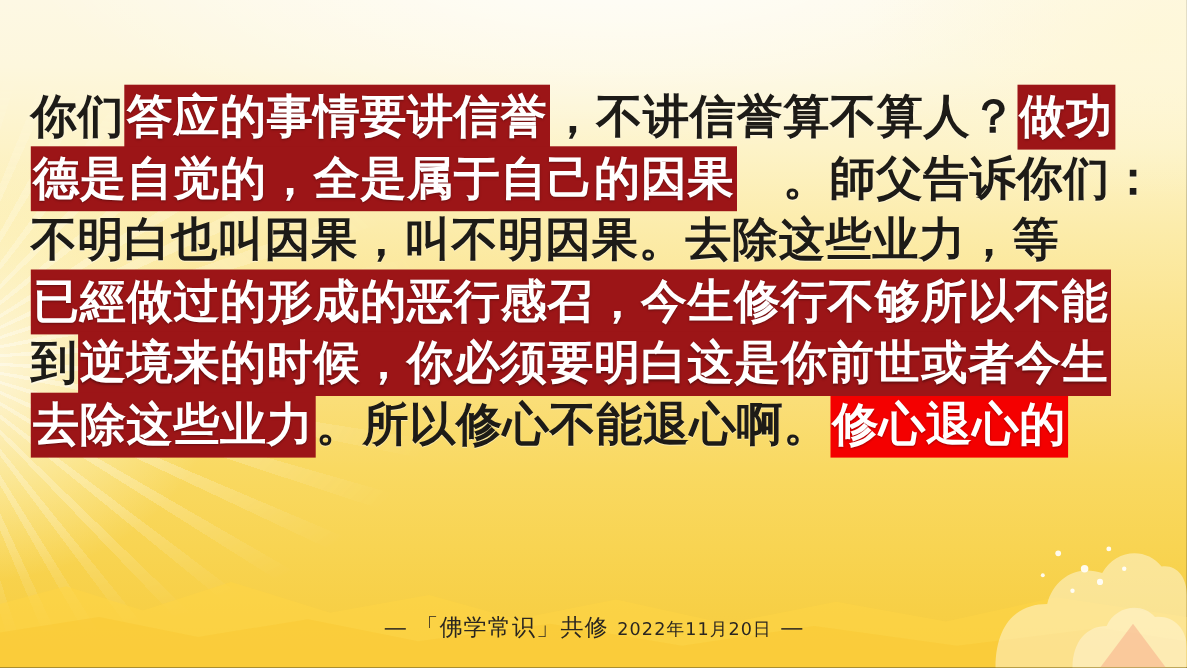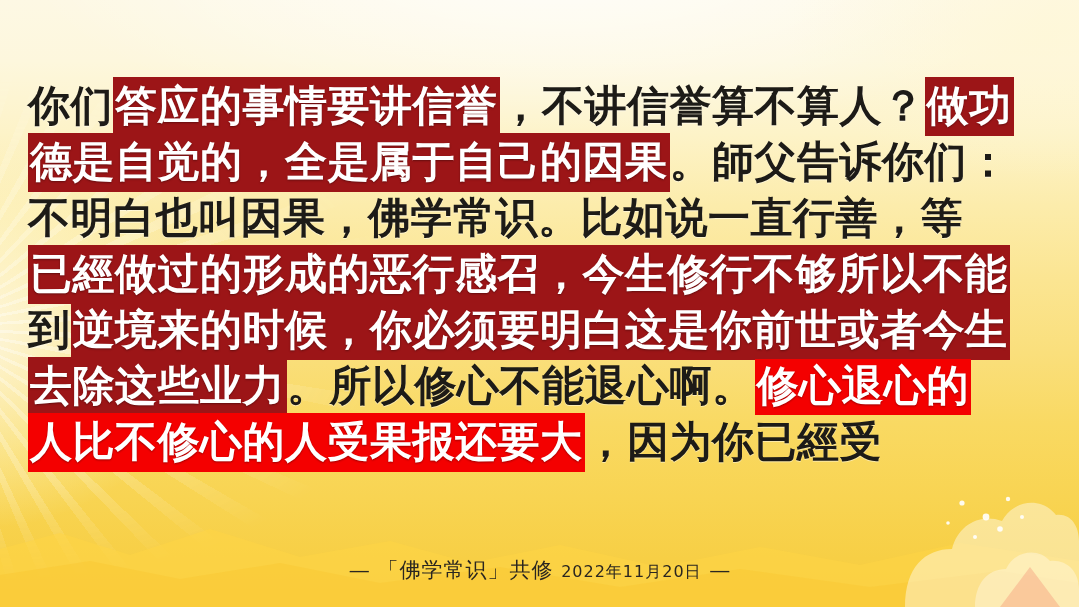--- a/index.html
+++ b/index.html
@@ -135,26 +135,25 @@
       <circle cx="1008" cy="62" r="2.2"></circle>
       <circle cx="975" cy="100" r="2.0"></circle>
       <circle cx="1000" cy="92" r="2.8"></circle>
       <circle cx="948" cy="86" r="1.8"></circle>
       <circle cx="1022" cy="80" r="2.0"></circle>
     </g>
   </svg>
 
   <div id="text-block">
       <div class="line"><span class="seg plain" style="color: rgb(29, 27, 23);">你们</span><span class="seg hl-dark" style="background-color: rgb(156, 21, 23); color: rgb(255, 255, 255);">答应的事情要讲信誉</span><span class="seg plain" style="color: rgb(29, 27, 23);">，不讲信誉算不算人？</span><span class="seg hl-dark" style="background-color: rgb(156, 21, 23); color: rgb(255, 255, 255);">做功</span></div>
-      <div class="line"><span class="seg hl-dark" style="background-color: rgb(156, 21, 23); color: rgb(255, 255, 255);">德是自觉的，全是属于自己的因果</span><span class="seg plain" style="color: rgb(29, 27, 23);">。師父告诉你们：</span></div>
-      <div class="line"><span class="seg plain" style="color: rgb(29, 27, 23);">不明白也叫因果，佛学常识。比如说一直行善，等</span></div>
+      <div class="line"><span class="seg hl-dark" style="background-color: rgb(156, 21, 23); color: rgb(255, 255, 255);">德是自觉的，全是属于自己的因果</span><span class="seg plain" style="color: rgb(29, 27, 23); margin-left: 42px;">。師父告诉你们：</span></div>
+      <div class="line"><span class="seg plain" style="color: rgb(29, 27, 23);">不明白也叫因果，叫不明因果。去除这些业力，等</span></div>
       <div class="line"><span class="seg hl-dark" style="background-color: rgb(156, 21, 23); color: rgb(255, 255, 255);">已經做过的形成的恶行感召，今生修行不够所以不能</span></div>
       <div class="line"><span class="seg plain" style="color: rgb(29, 27, 23);">到</span><span class="seg hl-dark" style="background-color: rgb(156, 21, 23); color: rgb(255, 255, 255);">逆境来的时候，你必须要明白这是你前世或者今生</span></div>
       <div class="line"><span class="seg hl-dark" style="background-color: rgb(156, 21, 23); color: #ffffff;">去除这些业力</span><span class="seg plain" style="color: rgb(29, 27, 23);">。所以修心不能退心啊。</span><span class="seg hl-bright" style="background-color: rgb(244, 0, 0); color: rgb(255, 255, 255); font-family: Liberation Serif, serif;">修心退心的</span></div>
-      <div class="line"><span class="seg hl-bright" style="background-color: rgb(244, 0, 0); color: rgb(255, 255, 255);">人比不修心的人受果报还要大</span><span class="seg plain" style="color: rgb(29, 27, 23);">，因为你已經受</span></div>
     </div>
 
   <div id="footer">
     <span class="dash">—</span>
     <span>「佛学常识」共修</span>
     <span class="date">2022年11月20日</span>
     <span class="dash">—</span>
   </div>
 
 </div>

